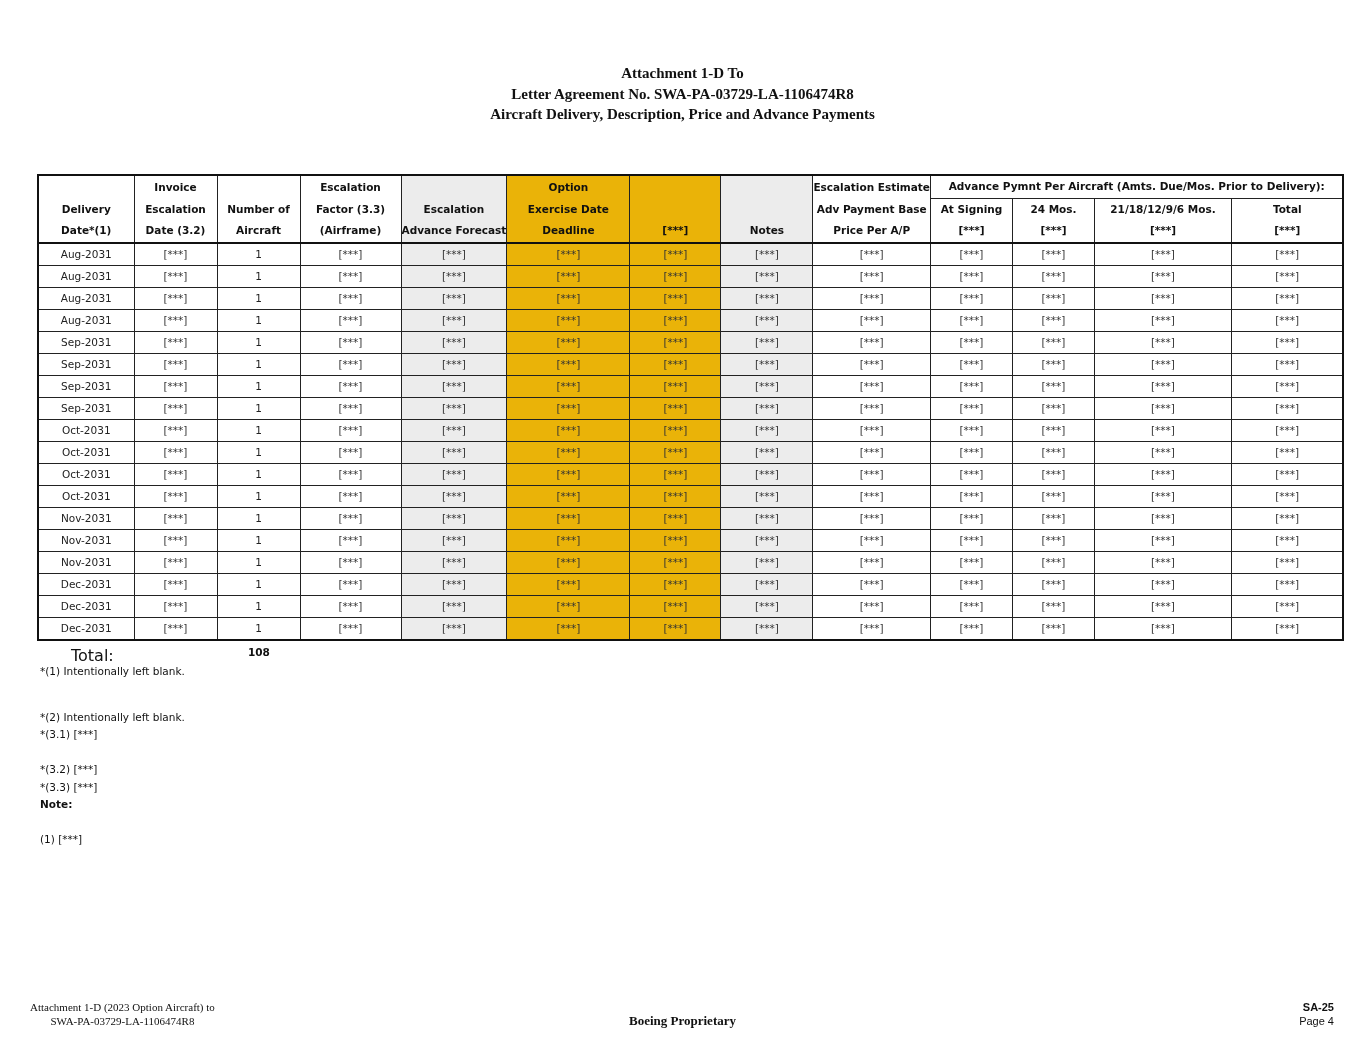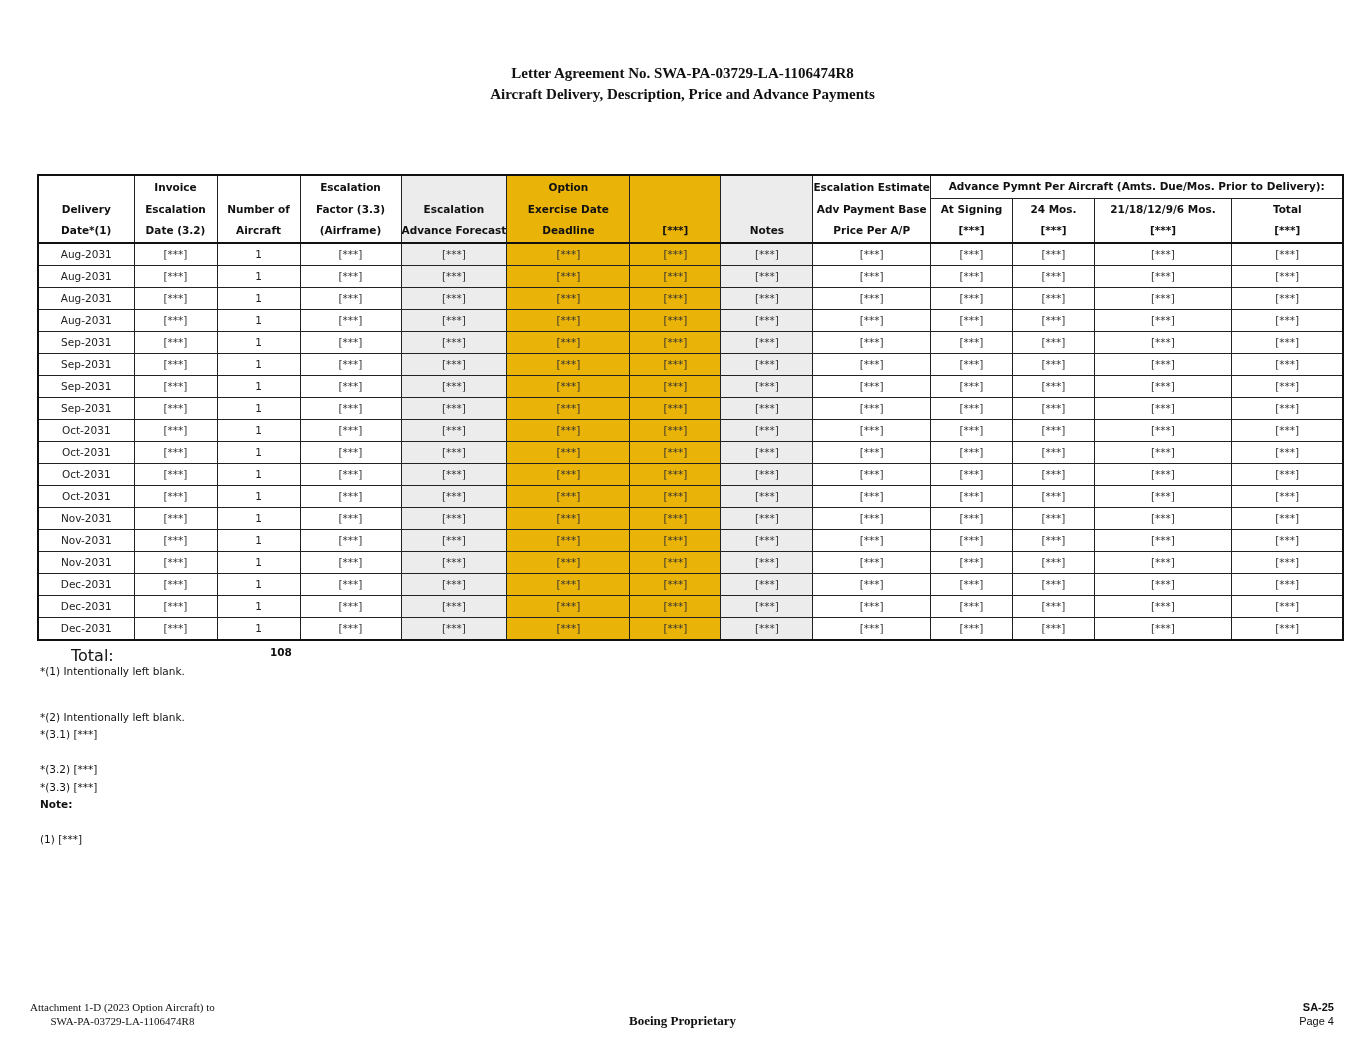--- a/index.html
+++ b/index.html
@@ -20,35 +20,36 @@
   }
   table.sched thead th { font-weight: bold; height: 21.5px; line-height: 21px; border-top: none; border-bottom: none; font-size: 10.5px; }
   table.sched thead tr.h1 th { border-top: 1px solid #222; }
   table.sched thead tr.h3 th { border-bottom: 2px solid #111; }
   table.sched thead th.group { border-bottom: 1px solid #222; }
   table.sched tbody td { height: 21px; line-height: 21px; border-bottom: 1px solid #222; color: #222; }
   table.sched tbody td.star { color: #333; }
   .shade { background: #eab308; }
   .shade2 { background: #ececec; }
   .total-label { position: absolute; left: 71px; top: 646px; font-family: "DejaVu Sans", sans-serif; font-size: 16px; }
-  .total-value { position: absolute; left: 248px; top: 646px; font-family: "DejaVu Sans", sans-serif; font-size: 10.5px; font-weight: bold; margin-left: 22px; }
+  .total-value { position: absolute; left: 248px; top: 646px; font-family: "DejaVu Sans", sans-serif; font-size: 10.5px; font-weight: bold; }
   .footnotes { position: absolute; left: 40px; top: 663px; font-family: "DejaVu Sans", sans-serif; font-size: 10.5px; line-height: 17.5px; }
   .footnotes .fn { height: 17.5px; }
   .footnotes .gap { height: 14px; }
   .footnotes .gap2 { height: 17.5px; }
   .footnotes .bold { font-weight: bold; }
   .footer-left { position: absolute; left: 30px; top: 1000px; font-family: Liberation Serif, serif; font-size: 11px; line-height: 14px; text-align: center; }
   .footer-center { position: absolute; left: 0; width: 1365px; top: 1013px; text-align: center; font-family: "Liberation Serif", serif; font-weight: bold; font-size: 13px; }
   .footer-right { position: absolute; right: 31px; top: 1000px; text-align: right; font-family: "Liberation Sans", sans-serif; font-size: 11px; line-height: 14px; margin-left: 8px; }
   .footer-right .sa { font-weight: bold; }
 </style>
 </head>
 <body>
 
 <div class="title-block">
+  <div>Attachment 1-D To</div>
   <div>Letter Agreement No. SWA-PA-03729-LA-1106474R8</div>
   <div>Aircraft Delivery, Description, Price and Advance Payments</div>
 </div>
 
 <table class="sched">
   <colgroup>
     <col style="width:96px">
       <col style="width:83px">
       <col style="width:83px">
       <col style="width:101px">

